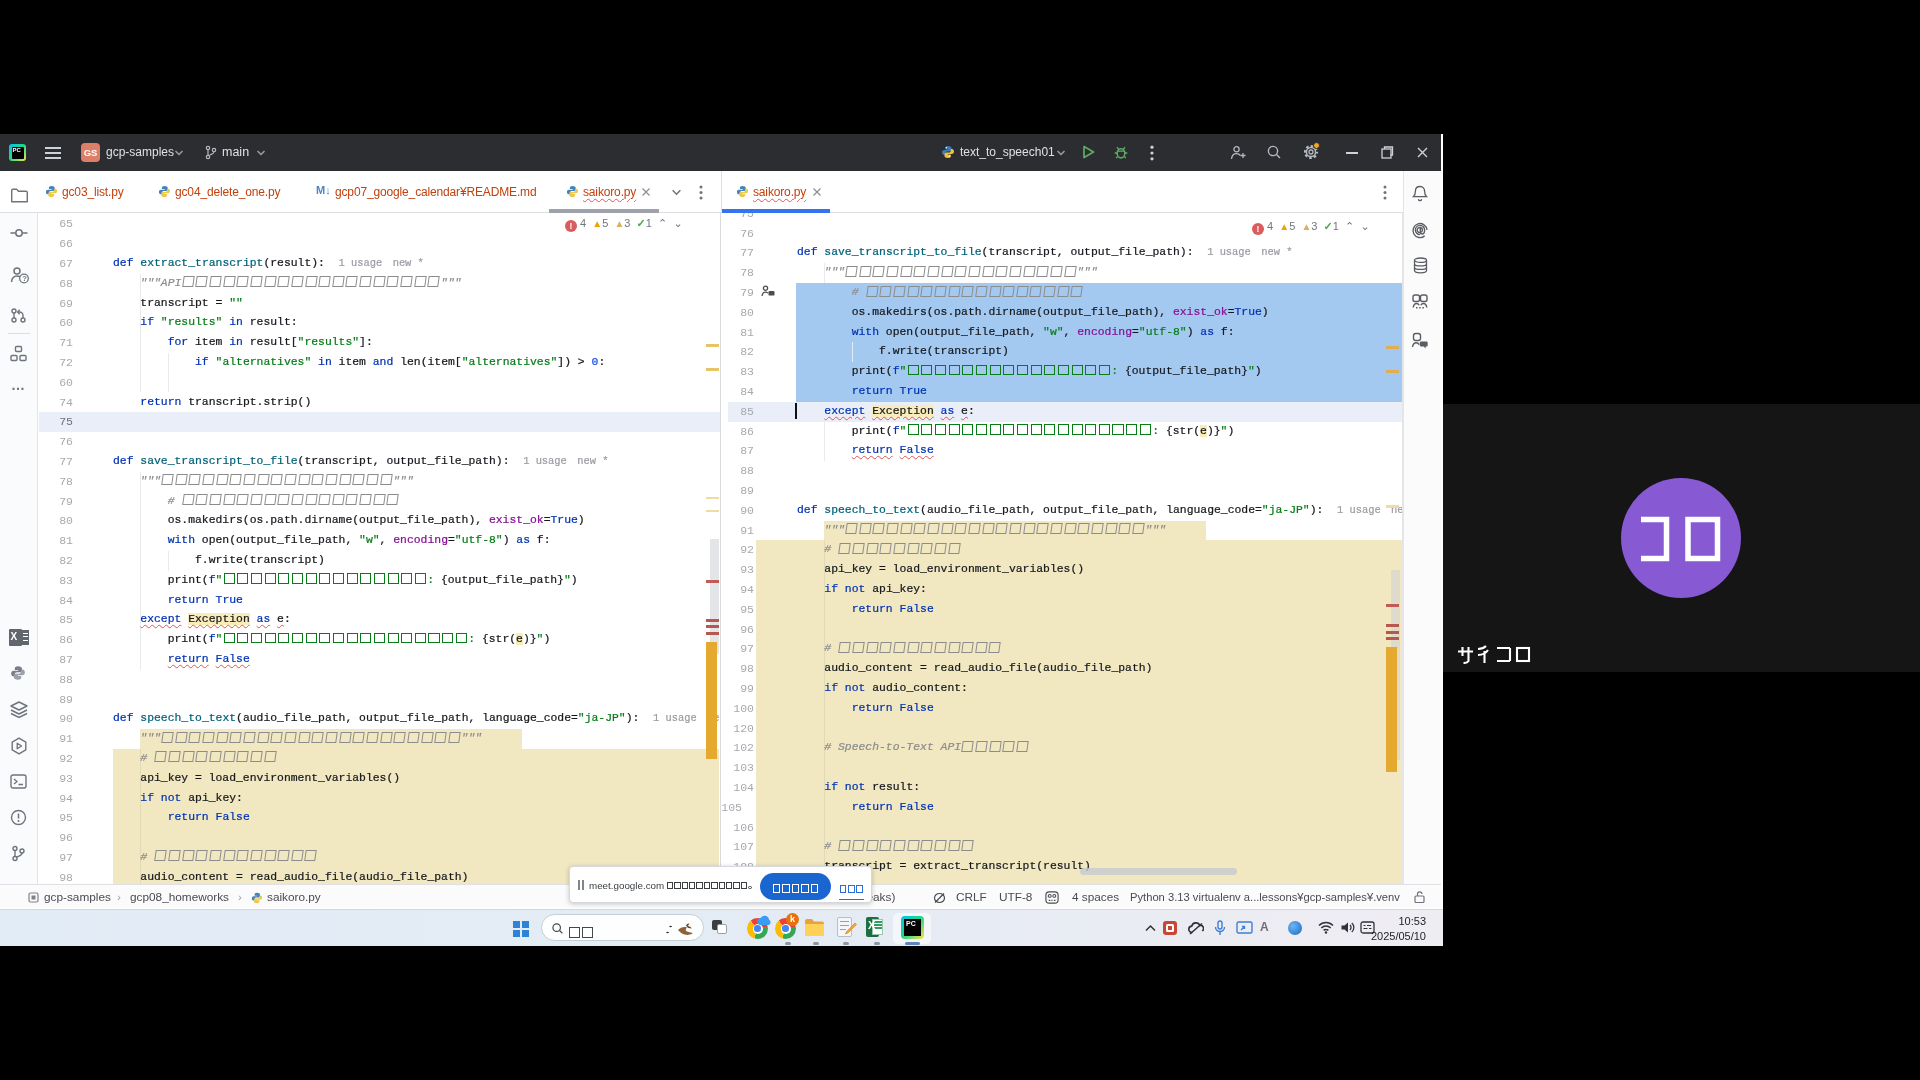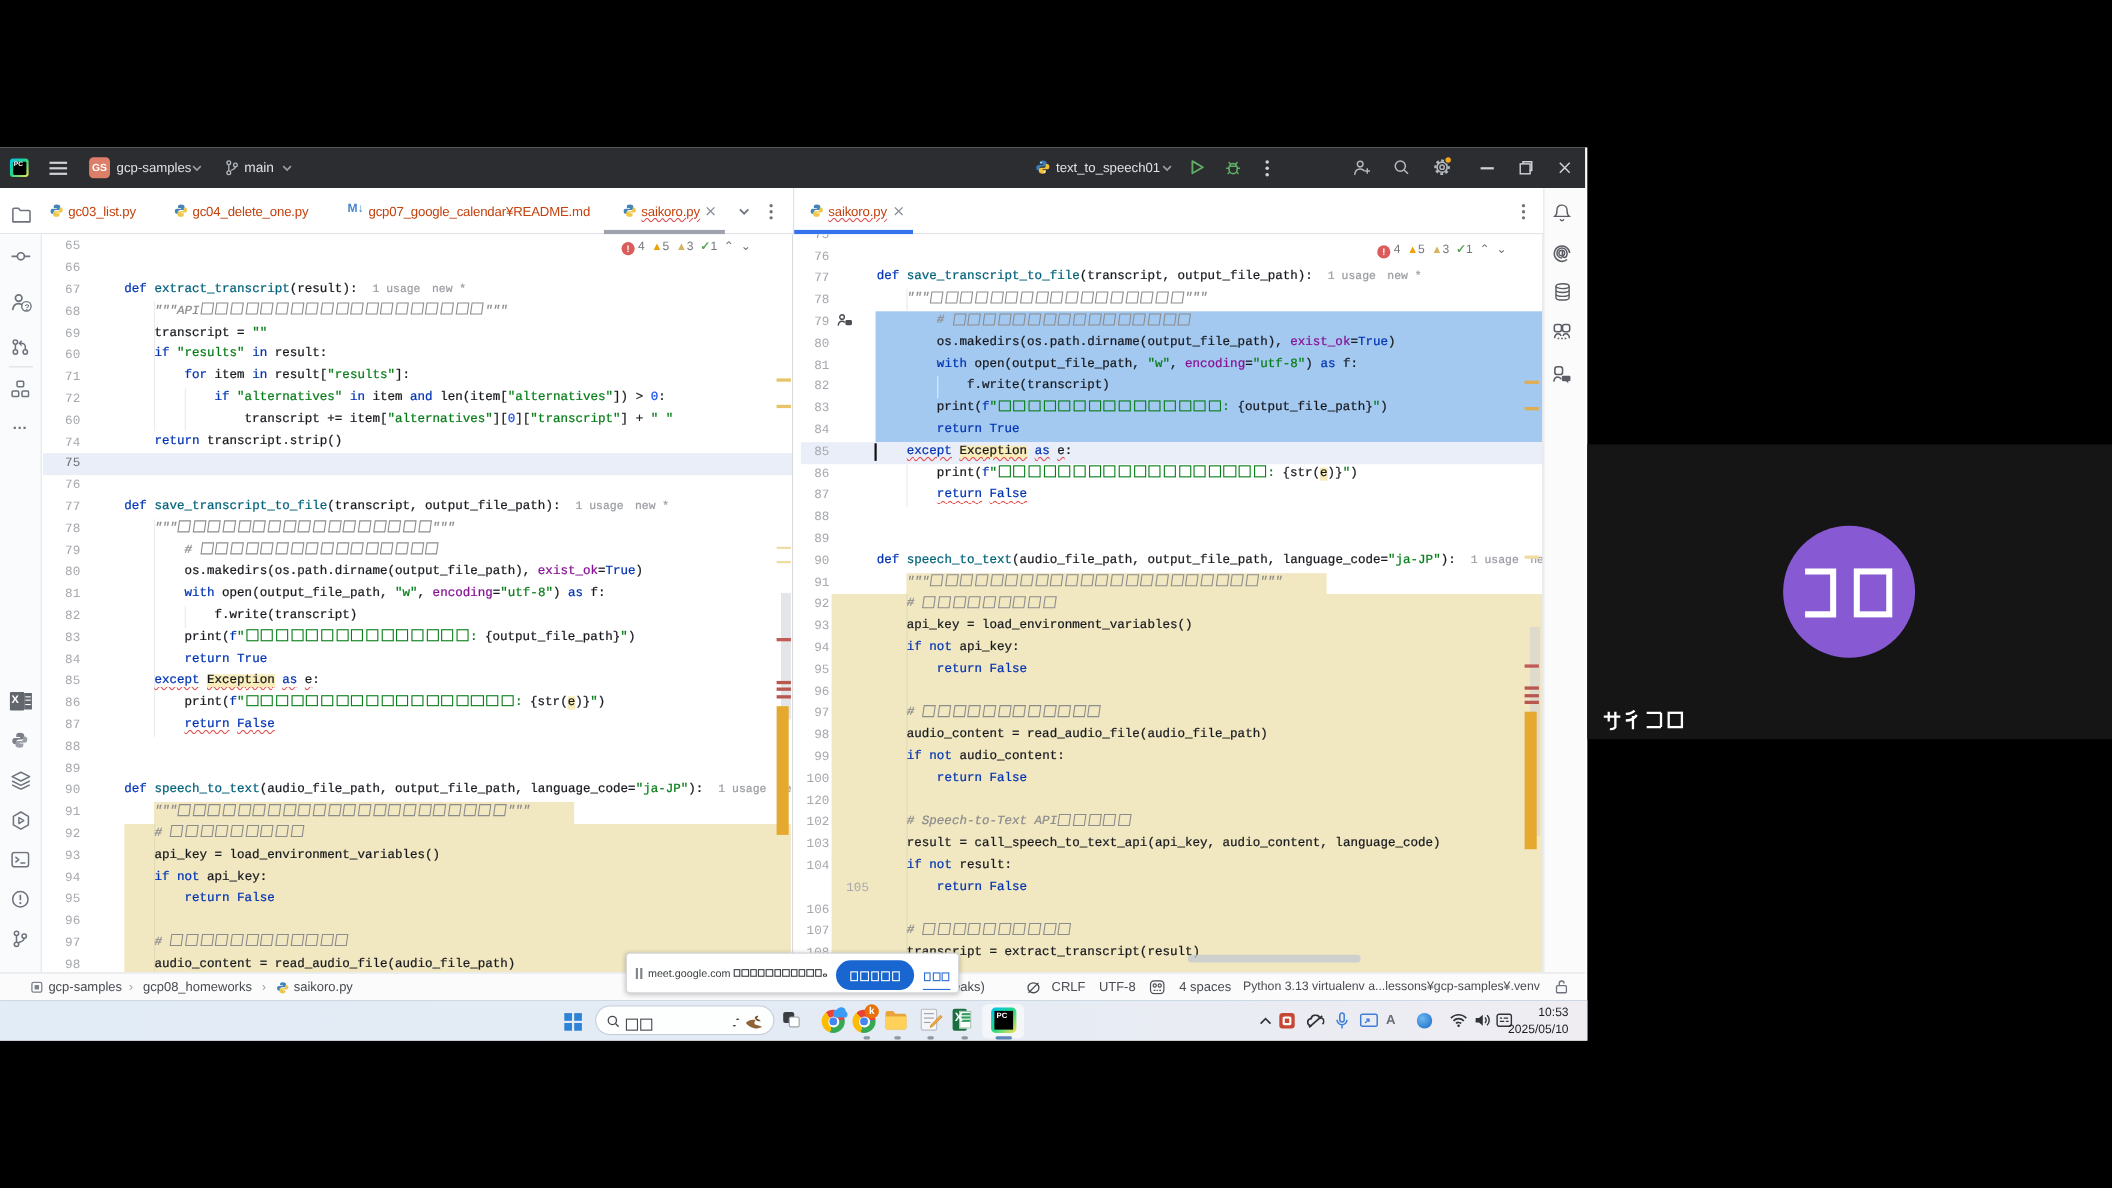--- a/index.html
+++ b/index.html
@@ -221,31 +221,30 @@
       <div class="ln" style="left:724px;top:389.8px">95</div>
       <div class="ln" style="left:724px;top:409.6px">96</div>
       <div class="ln" style="left:724px;top:429.4px">97</div>
       <div class="ln" style="left:724px;top:449.2px">98</div>
       <div class="ln" style="left:724px;top:469.0px">99</div>
       <div class="ln" style="left:724px;top:488.8px">100</div>
       <div class="ln" style="left:724px;top:508.6px">120</div>
       <div class="ln" style="left:724px;top:528.4px">102</div>
       <div class="ln" style="left:724px;top:548.2px">103</div>
       <div class="ln" style="left:724px;top:568.0px">104</div>
-      <div class="ln" style="left:760px;top:587.8px">105</div>
+      <div class="ln" style="left:712px;top:587.8px">105</div>
       <div class="ln" style="left:724px;top:607.6px">106</div>
       <div class="ln" style="left:724px;top:627.4px">107</div>
       <div class="ln" style="left:724px;top:647.2px">108</div>
       <div class="cl" style="left:113px;top:40.9px"><span class="k">def</span> <span class="fn">extract_transcript</span>(result):  <span class="an">1 usage   new *</span></div>
       <div class="cl" style="left:113px;top:60.7px">    <span class="d">"""API<i class="j "></i><i class="j "></i><i class="j "></i><i class="j "></i><i class="j "></i><i class="j "></i><i class="j "></i><i class="j "></i><i class="j "></i><i class="j "></i><i class="j "></i><i class="j "></i><i class="j "></i><i class="j "></i><i class="j "></i><i class="j "></i><i class="j "></i><i class="j "></i><i class="j "></i>"""</span></div>
       <div class="cl" style="left:113px;top:80.5px">    transcript = <span class="s">""</span></div>
       <div class="cl" style="left:113px;top:100.3px">    <span class="k">if</span> <span class="s">"results"</span> <span class="k">in</span> result:</div>
       <div class="cl" style="left:113px;top:120.1px">        <span class="k">for</span> item <span class="k">in</span> result[<span class="s">"results"</span>]:</div>
       <div class="cl" style="left:113px;top:139.9px">            <span class="k">if</span> <span class="s">"alternatives"</span> <span class="k">in</span> item <span class="k">and</span> len(item[<span class="s">"alternatives"</span>]) &gt; <span class="nm">0</span>:</div>
-      <div class="cl" style="left:113px;top:159.7px">                transcript += item[<span class="s">"alternatives"</span>][<span class="nm">0</span>][<span class="s">"transcript"</span>] + <span class="s">" "</span></div>
       <div class="cl" style="left:113px;top:179.5px">    <span class="k">return</span> transcript.strip()</div>
       <div class="cl" style="left:113px;top:238.9px"><span class="k">def</span> <span class="fn">save_transcript_to_file</span>(transcript, output_file_path):  <span class="an">1 usage   new *</span></div>
       <div class="cl" style="left:113px;top:258.7px">    <span class="d">"""<i class="j "></i><i class="j "></i><i class="j "></i><i class="j "></i><i class="j "></i><i class="j "></i><i class="j "></i><i class="j "></i><i class="j "></i><i class="j "></i><i class="j "></i><i class="j "></i><i class="j "></i><i class="j "></i><i class="j "></i><i class="j "></i><i class="j "></i>"""</span></div>
       <div class="cl" style="left:113px;top:278.5px">        <span class="c"># <i class="j "></i><i class="j "></i><i class="j "></i><i class="j "></i><i class="j "></i><i class="j "></i><i class="j "></i><i class="j "></i><i class="j "></i><i class="j "></i><i class="j "></i><i class="j "></i><i class="j "></i><i class="j "></i><i class="j "></i><i class="j "></i></span></div>
       <div class="cl" style="left:113px;top:298.3px">        os.makedirs(os.path.dirname(output_file_path), <span class="na">exist_ok</span>=<span class="k">True</span>)</div>
       <div class="cl" style="left:113px;top:318.1px">        <span class="k">with</span> open(output_file_path, <span class="s">"w"</span>, <span class="na">encoding</span>=<span class="s">"utf-8"</span>) <span class="k">as</span> f:</div>
       <div class="cl" style="left:113px;top:337.9px">            f.write(transcript)</div>
       <div class="cl" style="left:113px;top:357.7px">        print(<span class="k">f</span><span class="s">"</span><span class="s"><i class="j "></i><i class="j "></i><i class="j "></i><i class="j "></i><i class="j "></i><i class="j "></i><i class="j "></i><i class="j "></i><i class="j "></i><i class="j "></i><i class="j "></i><i class="j "></i><i class="j "></i><i class="j "></i><i class="j "></i></span><span class="s">: </span>{output_file_path}<span class="s">"</span>)</div>
       <div class="cl" style="left:113px;top:377.5px">        <span class="k">return</span> <span class="k">True</span></div>
       <div class="cl" style="left:113px;top:397.3px">    <span class="k"><span class="wavy">except</span></span> <span class="hlw wavy">Exception</span> <span class="k"><span class="wavy">as</span></span> <span class="wavy">e</span>:</div>
@@ -275,21 +274,20 @@
         <div class="cl" style="left:76px;top:307.6px">    <span class="d">"""<i class="j "></i><i class="j "></i><i class="j "></i><i class="j "></i><i class="j "></i><i class="j "></i><i class="j "></i><i class="j "></i><i class="j "></i><i class="j "></i><i class="j "></i><i class="j "></i><i class="j "></i><i class="j "></i><i class="j "></i><i class="j "></i><i class="j "></i><i class="j "></i><i class="j "></i><i class="j "></i><i class="j "></i><i class="j "></i>"""</span></div>
         <div class="cl" style="left:76px;top:327.4px">    <span class="c"># <i class="j "></i><i class="j "></i><i class="j "></i><i class="j "></i><i class="j "></i><i class="j "></i><i class="j "></i><i class="j "></i><i class="j "></i></span></div>
         <div class="cl" style="left:76px;top:347.2px">    api_key = load_environment_variables()</div>
         <div class="cl" style="left:76px;top:367.0px">    <span class="k">if</span> <span class="k">not</span> api_key:</div>
         <div class="cl" style="left:76px;top:386.8px">        <span class="k">return</span> <span class="k">False</span></div>
         <div class="cl" style="left:76px;top:426.4px">    <span class="c"># <i class="j "></i><i class="j "></i><i class="j "></i><i class="j "></i><i class="j "></i><i class="j "></i><i class="j "></i><i class="j "></i><i class="j "></i><i class="j "></i><i class="j "></i><i class="j "></i></span></div>
         <div class="cl" style="left:76px;top:446.2px">    audio_content = read_audio_file(audio_file_path)</div>
         <div class="cl" style="left:76px;top:466.0px">    <span class="k">if</span> <span class="k">not</span> audio_content:</div>
         <div class="cl" style="left:76px;top:485.8px">        <span class="k">return</span> <span class="k">False</span></div>
         <div class="cl" style="left:76px;top:525.4px">    <span class="c"># Speech-to-Text API<i class="j "></i><i class="j "></i><i class="j "></i><i class="j "></i><i class="j "></i></span></div>
-        <div class="cl" style="left:76px;top:545.2px">    result = call_speech_to_text_api(api_key, audio_content, language_code)</div>
         <div class="cl" style="left:76px;top:565.0px">    <span class="k">if</span> <span class="k">not</span> result:</div>
         <div class="cl" style="left:76px;top:584.8px">        <span class="k">return</span> <span class="k">False</span></div>
         <div class="cl" style="left:76px;top:624.4px">    <span class="c"># <i class="j "></i><i class="j "></i><i class="j "></i><i class="j "></i><i class="j "></i><i class="j "></i><i class="j "></i><i class="j "></i><i class="j "></i><i class="j "></i></span></div>
         <div class="cl" style="left:76px;top:644.2px">    transcript = extract_transcript(result)</div>
       </div>
       <div class="abs" style="left:565px;top:4.300000000000011px;font-size:11px;color:#73767d"><span style="display:inline-block;width:12px;height:12px;border-radius:50%;background:#db5c5c;color:#fff;text-align:center;line-height:12px;font-size:8.5px;font-weight:bold;vertical-align:-2px">!</span> 4&nbsp;&nbsp;<span style="color:#eda200;font-size:10px">▲</span>5&nbsp;&nbsp;<span style="color:#d6b25c;font-size:10px">▲</span>3&nbsp;&nbsp;<span style="color:#53a653;font-weight:bold">✓</span>1&nbsp;&nbsp;<span style="color:#6e737d">⌃</span>&nbsp;&nbsp;<span style="color:#6e737d">⌄</span></div>
       <div class="abs" style="left:1252px;top:6.600000000000012px;font-size:11px;color:#73767d"><span style="display:inline-block;width:12px;height:12px;border-radius:50%;background:#db5c5c;color:#fff;text-align:center;line-height:12px;font-size:8.5px;font-weight:bold;vertical-align:-2px">!</span> 4&nbsp;&nbsp;<span style="color:#eda200;font-size:10px">▲</span>5&nbsp;&nbsp;<span style="color:#d6b25c;font-size:10px">▲</span>3&nbsp;&nbsp;<span style="color:#53a653;font-weight:bold">✓</span>1&nbsp;&nbsp;<span style="color:#6e737d">⌃</span>&nbsp;&nbsp;<span style="color:#6e737d">⌄</span></div>
       <svg class="ic" style="left:761px;top:72px" width="14" height="12" viewBox="0 0 14 12">
         <circle cx="4.5" cy="3.2" r="2.1" stroke="#4a4d52" fill="none" stroke-width="1.3"></circle>
         <path d="M1 11c.3-2.6 1.6-3.9 3.5-3.9 1 0 1.9.4 2.5 1" stroke="#4a4d52" fill="none" stroke-width="1.3"></path>

